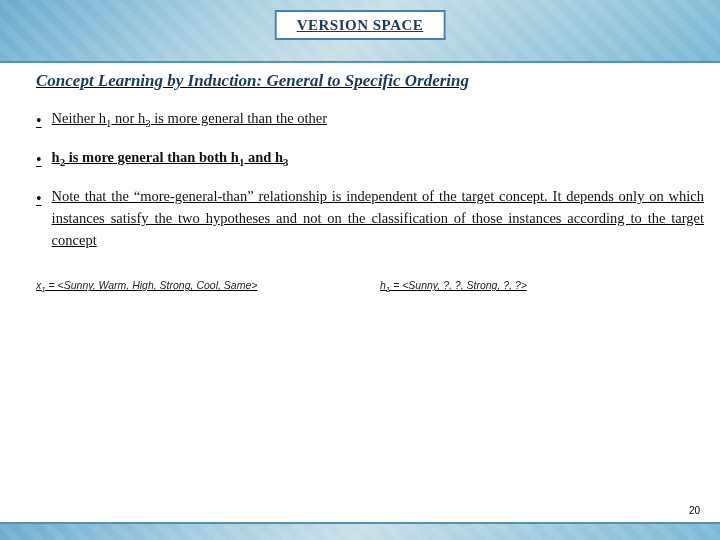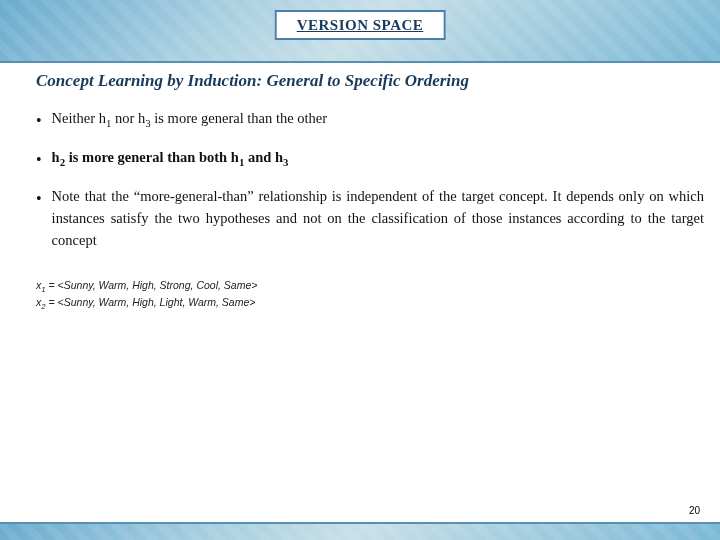--- a/index.html
+++ b/index.html
@@ -92,20 +92,21 @@
     }
 
     
     .content {
       position: absolute;
       top: 52px;
       left: 0;
       right: 0;
       bottom: 18px;
       padding: 18px 16px 10px 36px;
+      text-decoration: underline;
     }
 
     .subtitle {
       font-size: 17px;
       font-style: italic;
       font-weight: bold;
       color: #1a3a5c;
       margin-bottom: 16px;
       line-height: 1.3;
     }
@@ -204,25 +205,25 @@
       </span>
     </li>
 
   </ul>
 
   <div class="examples-section">
     <div class="examples-left">
       <div class="example-line">
         <i>x</i><sub>1</sub> = &lt;Sunny, Warm, High, Strong, Cool, Same&gt;
       </div>
+    </div>
+    <div class="examples-right">
       <div class="example-line">
-        <i>x</i><sub>2</sub> = &lt;Sunny, Warm, High, Light, Warm, Same&gt;
+        <i>h</i><sub>1</sub> = &lt;Sunny, ?, ?, Strong, ?, ?&gt;
       </div>
     </div>
-    <div class="examples-right">
-    </div>
   </div>
 
 </div>
 
 <div class="page-number">20</div>
 
 <div class="bottom-bar"></div>
 
 </body></html>

